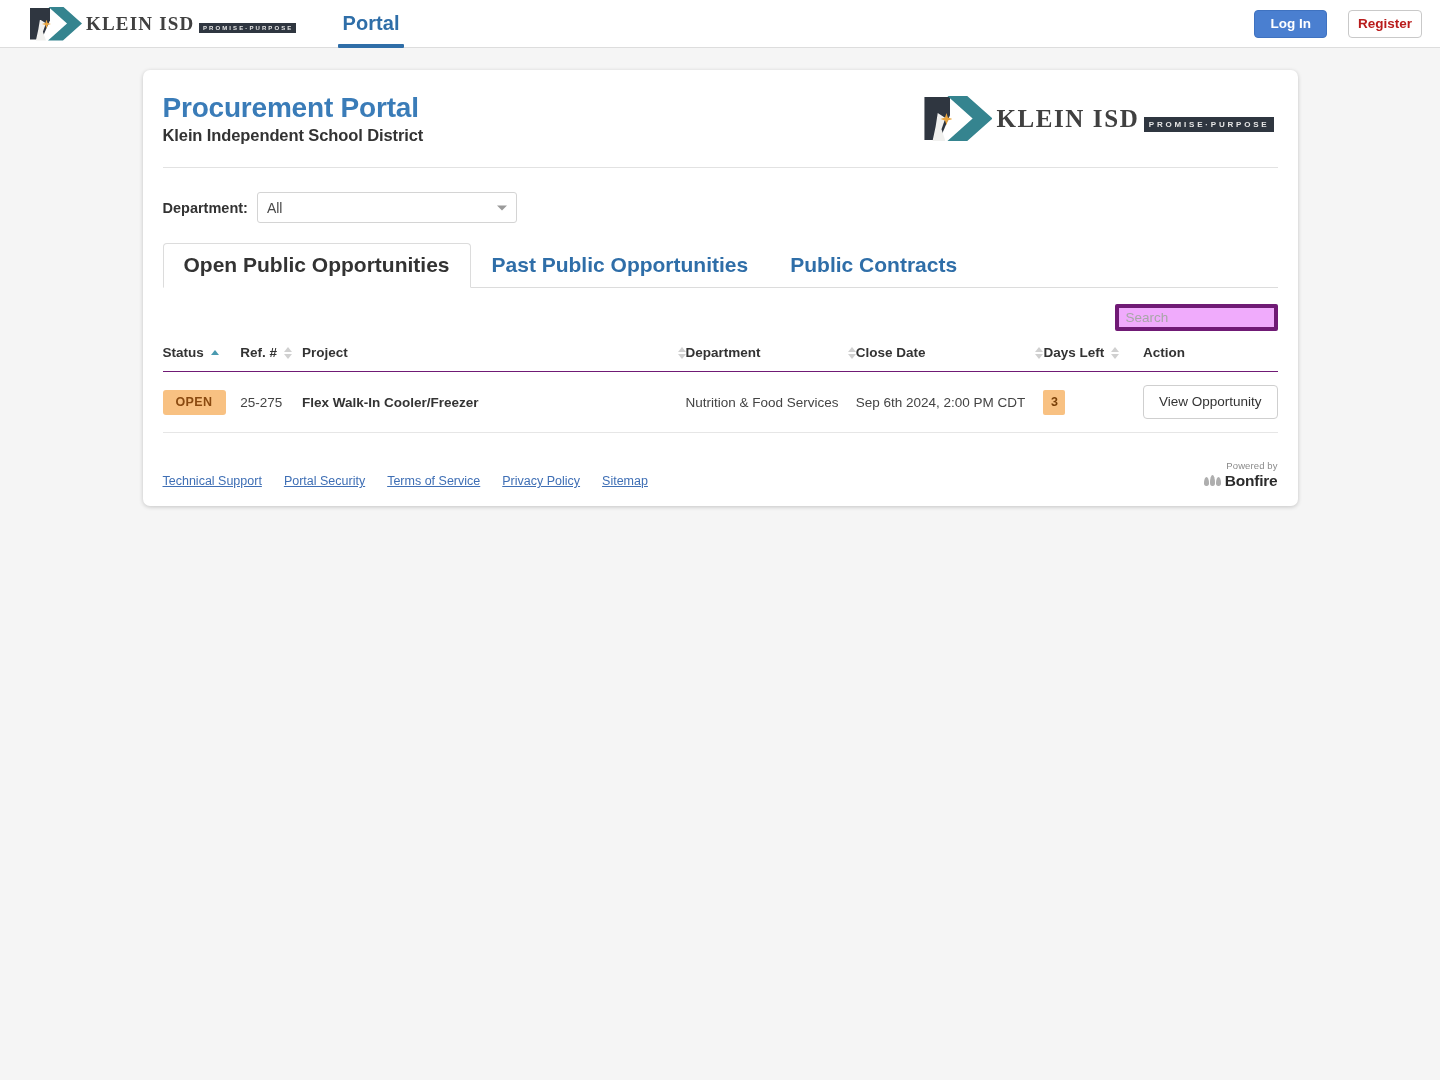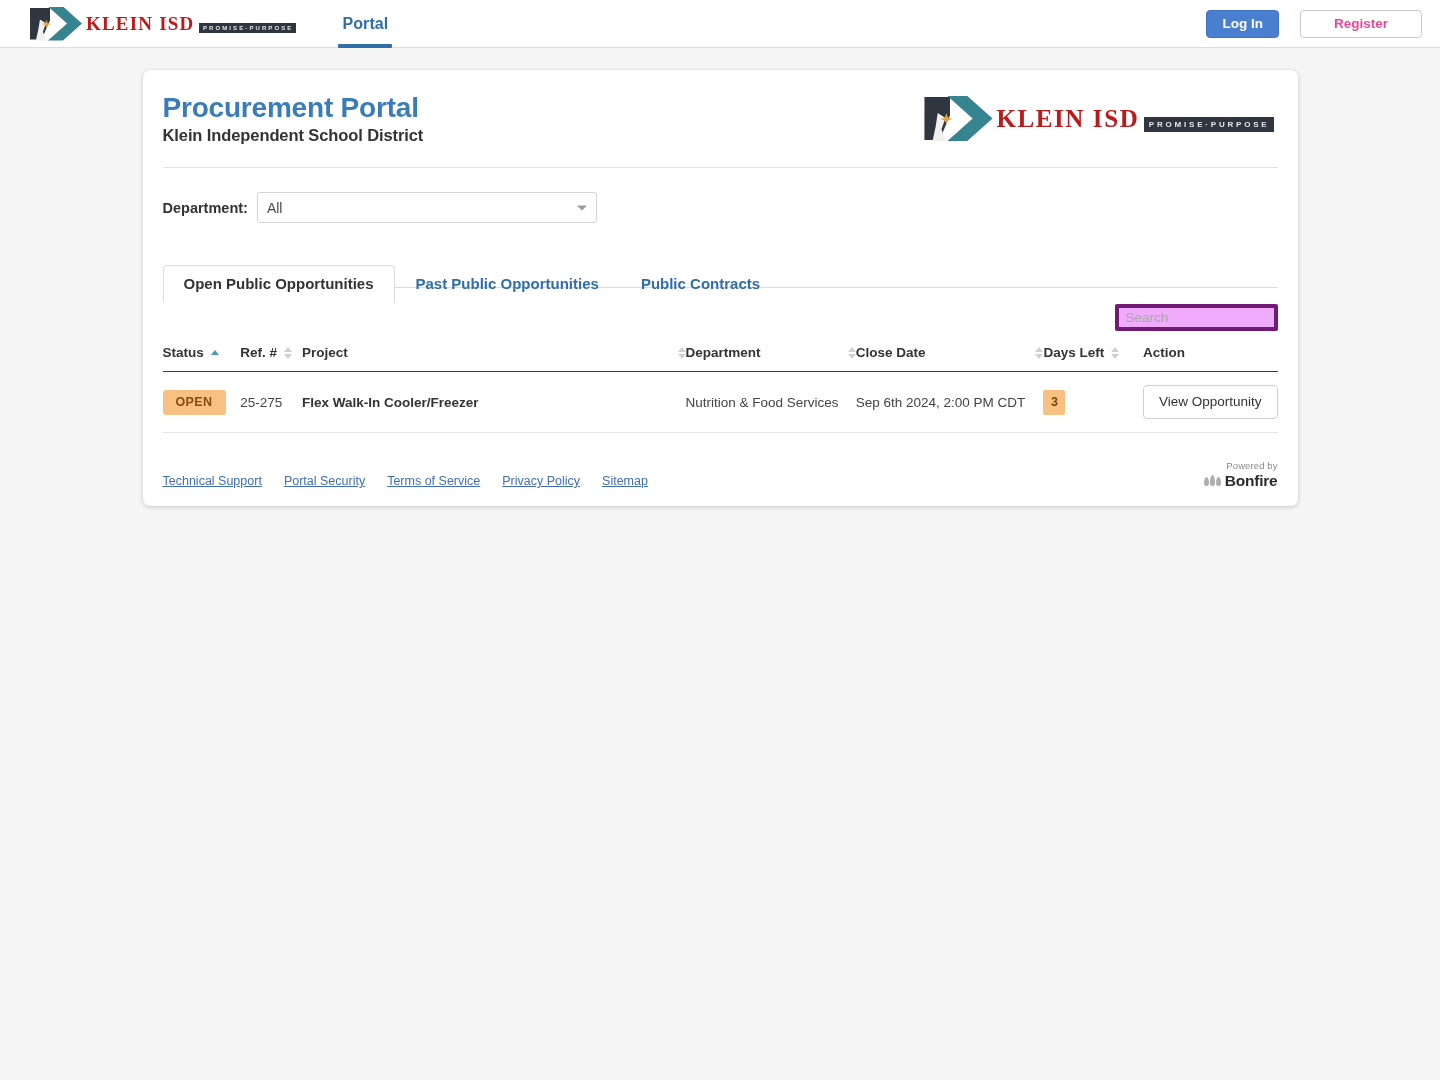--- a/index.html
+++ b/index.html
@@ -32,21 +32,21 @@
   }
   .nav-tabs {
     margin-left: 42px;
     display: flex;
     align-items: stretch;
     height: 48px;
   }
   .nav-tab {
     display: flex;
     align-items: center;
-    font-size: 16px;
+    font-size: 20px;
     font-weight: bold;
     color: #2f6ea8;
     padding: 0 4px;
     position: relative;
     cursor: pointer;
     letter-spacing: .1px;
   }
   .nav-tab.active::after {
     content: "";
     position: absolute;
@@ -71,26 +71,26 @@
     border-radius: 4px;
     font-size: 13.5px;
     font-weight: bold;
     padding: 6px 15px 7px;
     cursor: pointer;
     line-height: 1;
     font-family: "Liberation Sans", sans-serif;
   }
   .btn-register {
     background: #ffffff;
-    color: #ec4899;
+    color: #b91c1c;
     border: 1px solid #c9c9c9;
     border-radius: 4px;
     font-size: 13.5px;
     font-weight: bold;
-    padding: 6px 33px 7px;
+    padding: 6px 9px 7px;
     cursor: pointer;
     line-height: 1;
     font-family: "Liberation Sans", sans-serif;
   }
 
   
   .klogo { display: inline-flex; align-items: center; }
   .klogo-mark {
     position: relative;
     width: 52px;
@@ -124,21 +124,21 @@
     right: 0; top: 0;
     width: 34px; height: 34px;
     background: #35848f;
     clip-path: polygon(0 0, 44% 0, 100% 50%, 44% 100%, 0 100%, 56% 50%);
   }
   .klogo-txt { margin-left: 4px; }
   .klogo-name {
     font-family: "Liberation Serif", serif;
     font-size: 19px;
     font-weight: bold;
-    color: #b91c1c;
+    color: #404040;
     letter-spacing: 1.2px;
     line-height: 1;
   }
   .klogo-band {
     margin-top: 2px;
     background: #2f3640;
     color: #e6e6e6;
     font-size: 6px;
     font-weight: bold;
     letter-spacing: 2.1px;
@@ -197,21 +197,21 @@
     padding: 24px 0 0 0;
   }
   .filter-label {
     font-size: 14.5px;
     font-weight: bold;
     color: #333333;
     margin-right: 9px;
   }
   .select-box {
     position: relative;
-    width: 340px;
+    width: 260px;
     height: 31px;
     border: 1px solid #d4d4d4;
     border-radius: 3px;
     background: #ffffff;
     display: flex;
     align-items: center;
     cursor: pointer;
   }
   .select-val {
     font-size: 14px;
@@ -230,27 +230,27 @@
 
   
   .tabstrip {
     margin-top: 27px;
     display: flex;
     align-items: flex-end;
     border-bottom: 1px solid #dcdcdc;
     height: 38px;
   }
   .tab {
-    font-size: 15px;
+    font-size: 21px;
     font-weight: bold;
     color: #2f6ea8;
     padding: 9px 20px 10px 20px;
     cursor: pointer;
     position: relative;
-    top: 16px;
+    top: 1px;
     border: 1px solid transparent;
     border-radius: 4px 4px 0 0;
     white-space: nowrap;
   }
   .tab.active {
     color: #333333;
     background: #ffffff;
     border-color: #dcdcdc;
     border-bottom-color: #ffffff;
   }

